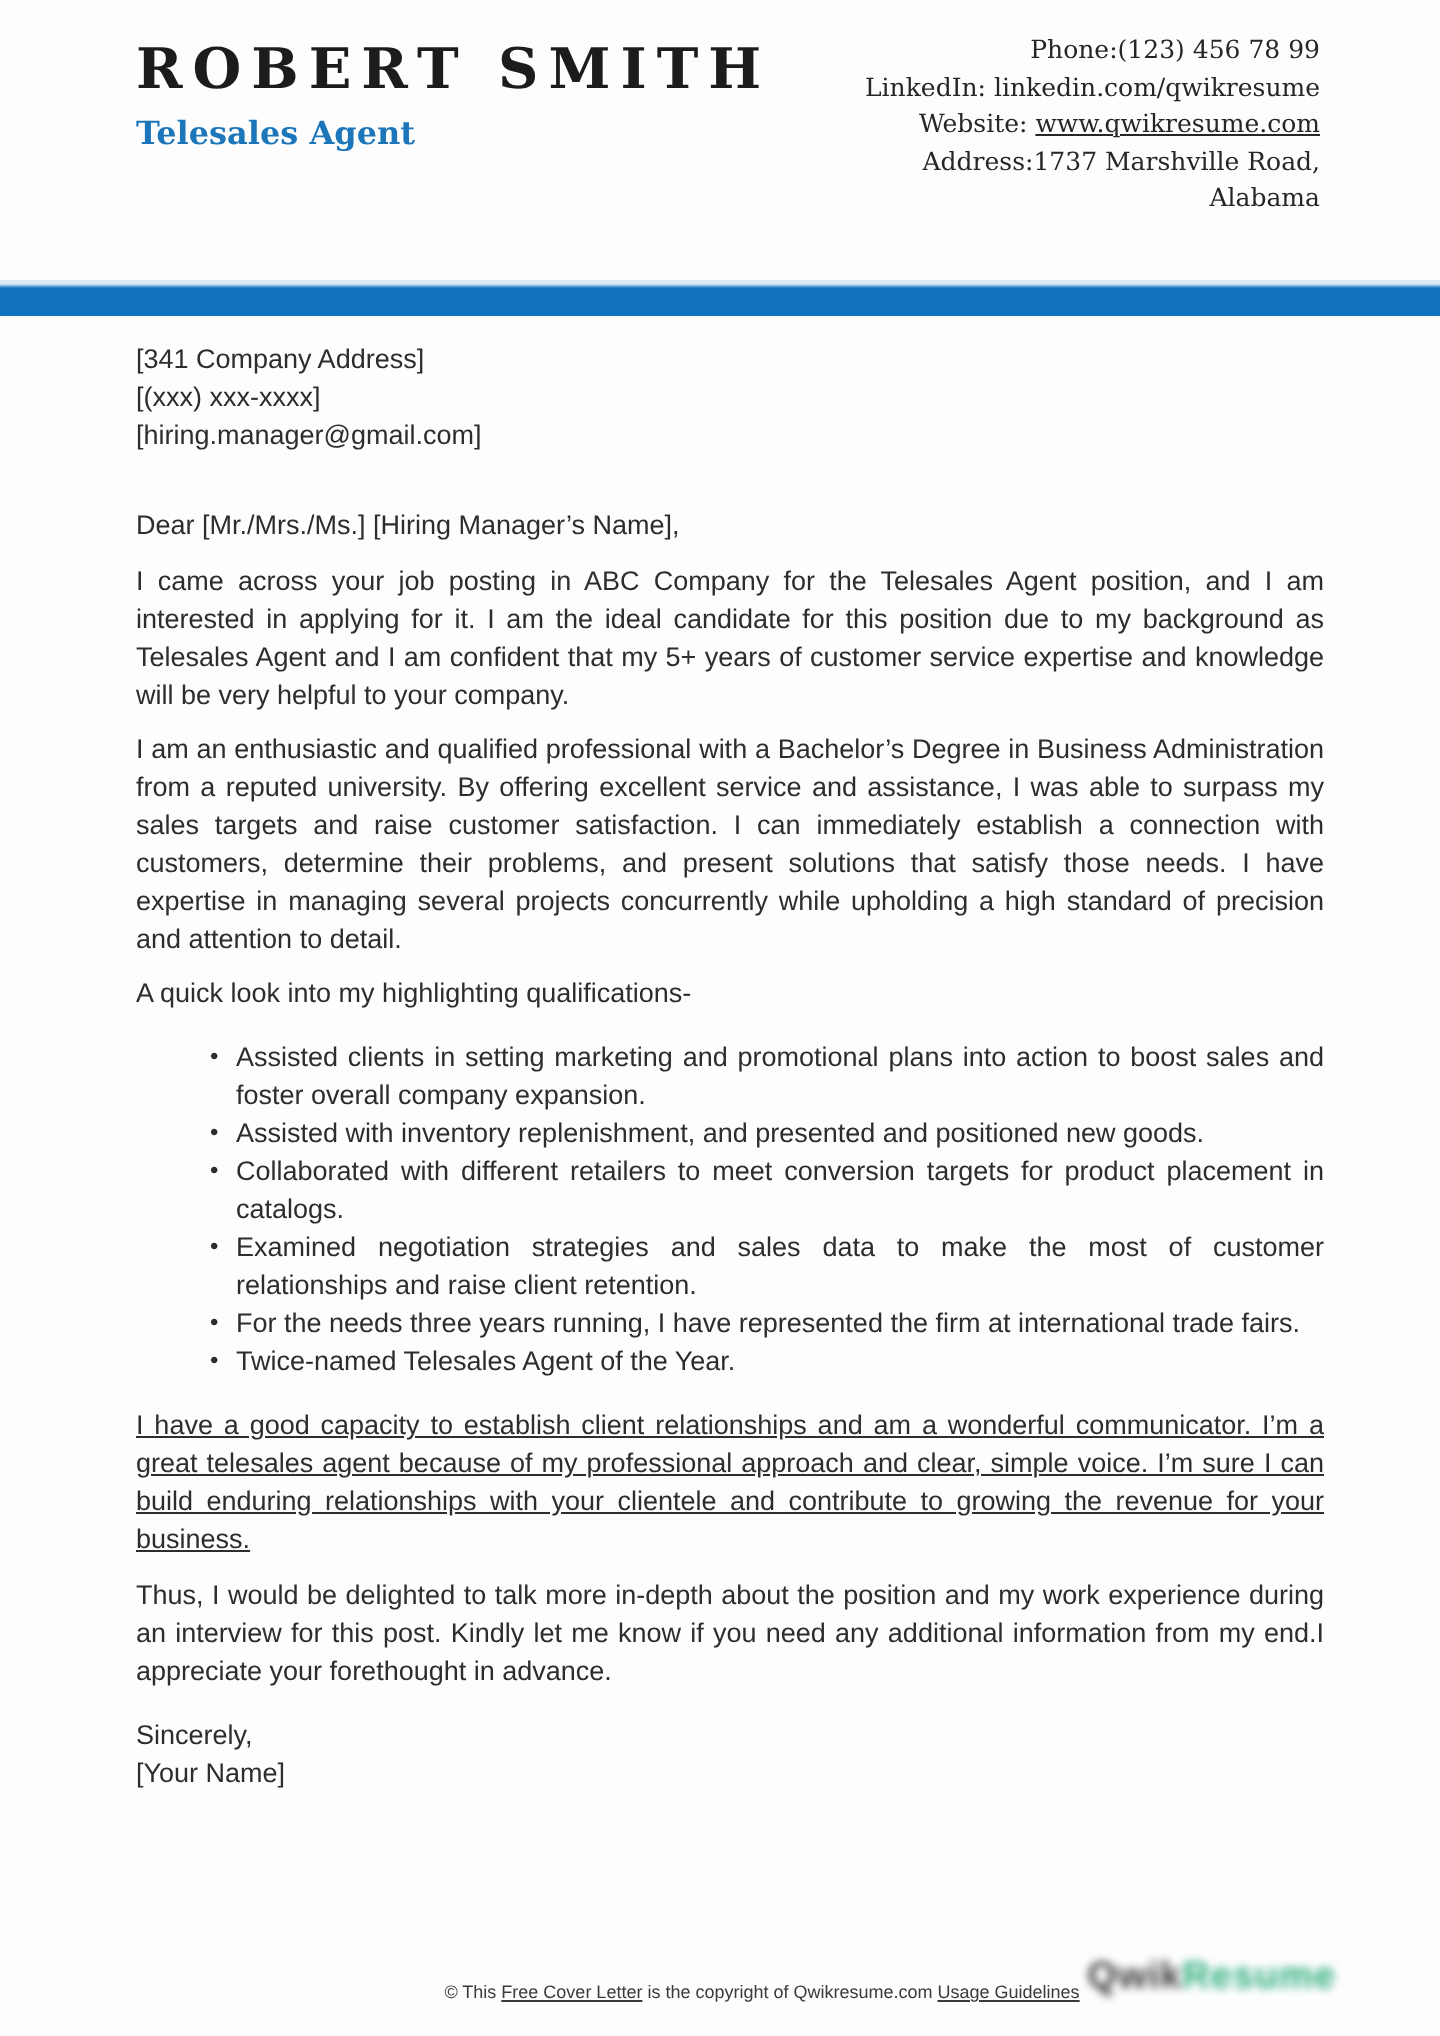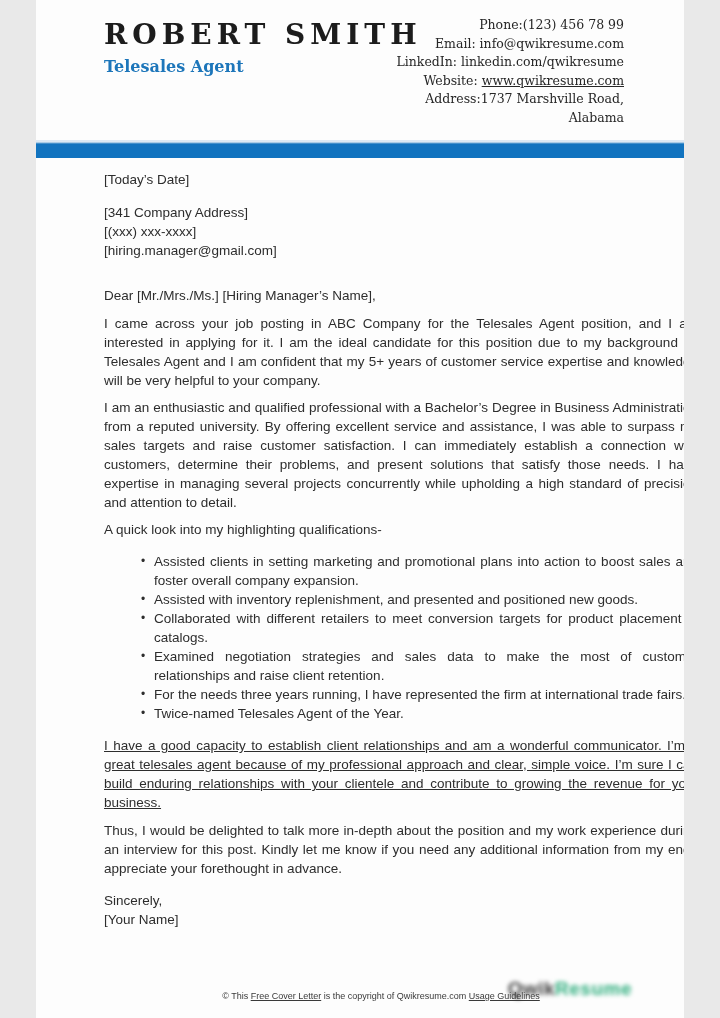--- a/index.html
+++ b/index.html
@@ -1,18 +1,18 @@
 <!DOCTYPE html>
 <html style="--accent_blue: #1173bf; --title_blue: #1d76ba; --logo_dark: #3c3c3c; --logo_teal: #2fae7e;"><head>
 <meta charset="utf-8">
 <style>
   html, body { margin: 0; padding: 0; background: #e9e9e9; }
   .page {
     position: relative;
-    width: 648px;
+    width: 720px;
     height: 1018px;
     margin: 0 auto;
     background: #fdfdfd;
     overflow: hidden;
     font-family: "Liberation Sans", sans-serif;
     color: #2d2d2d;
   }
 
   
   .header-name {
@@ -118,32 +118,30 @@
 </head>
 <body>
 
 <div class="page">
 
   <div class="header-name">ROBERT SMITH</div>
   <div class="header-job-title">Telesales Agent</div>
 
   <div class="contact-block">
     <div>Phone:(123) 456 78 99</div>
-    <div>Email: info@qwikresume.com</div>
     <div>LinkedIn: linkedin.com/qwikresume</div>
     <div><span>Website: </span><span class="u">www.qwikresume.com</span></div>
     <div>Address:1737 Marshville Road,</div>
     <div>Alabama</div>
   </div>
 
   <div class="blue-bar"></div>
 
   <div class="letter">
 
-    <p class="date-line">[Today’s Date]</p>
 
     <div class="address-block">
       <p>[341 Company Address]</p>
       <p>[(xxx) xxx-xxxx]</p>
       <p>[hiring.manager@gmail.com]</p>
     </div>
 
     <p class="salutation">Dear [Mr./Mrs./Ms.] [Hiring Manager’s Name],</p>
 
     <p class="para">I came across your job posting in ABC Company for the Telesales Agent position, and I am interested in applying for it. I am the ideal candidate for this position due to my background as Telesales Agent and I am confident that my 5+ years of customer service expertise and knowledge will be very helpful to your company.</p>

